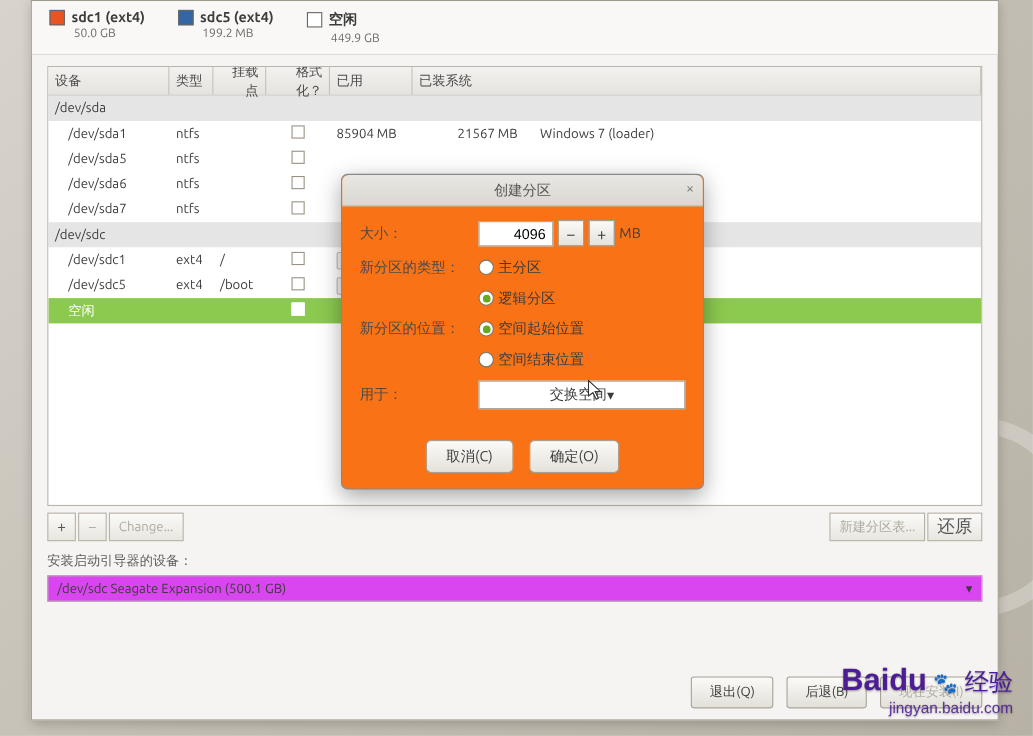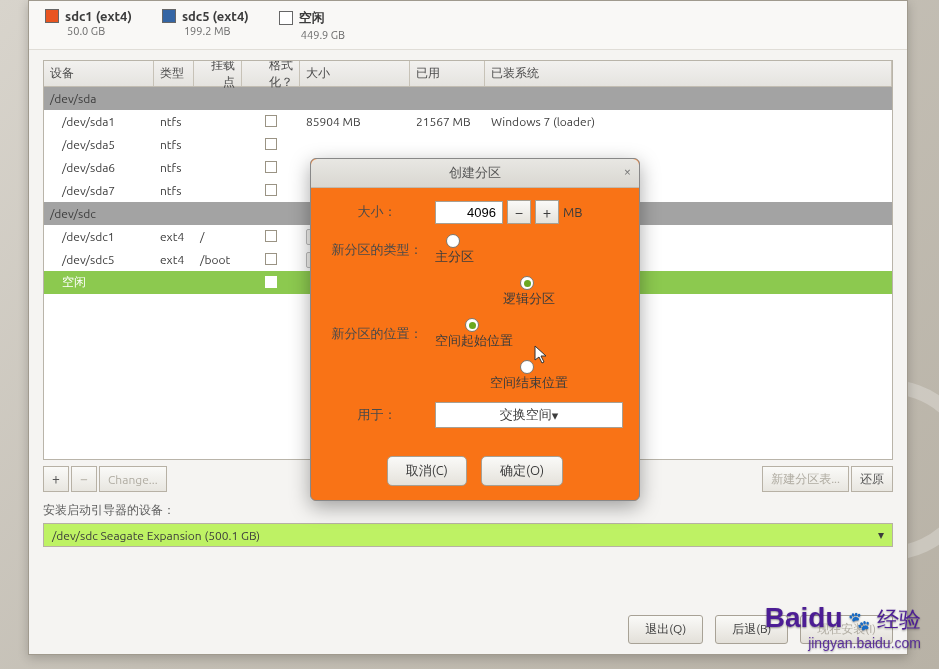--- a/index.html
+++ b/index.html
@@ -68,21 +68,21 @@
     .col-size { width: 110px; }
     .col-used { width: 75px; }
     .col-system { flex: 1; }
     .table-body { }
     .row {
       display: flex;
       height: 23px;
       align-items: center;
       font-size: 12px;
     }
-    .row.parent { background: #a3a3a3; }
+    .row.parent { background: #e5e5e5; }
     .row.child { background: #fff; }
     .row.selected { background: #8cc94f; color: #fff; }
     .td { padding: 3px 6px; }
     .td.col-device.indent { padding-left: 18px; }
     .td.col-format { text-align: center; }
     .chk { width: 12px; height: 12px; border: 1px solid #9a9384; background: #fff; display: inline-block; }
     .chk.sel { border-color: #fff; }
     .del-icon {
       display: inline-flex;
       width: 16px; height: 16px;
@@ -111,21 +111,21 @@
       color: #555;
       font-size: 14px;
       cursor: pointer;
     }
     .tbtn.disabled { color: #b0aca2; }
     .spacer { flex: 1; }
     .boot-label { margin: 8px 14px 4px; font-size: 12px; color: #5c5c5c; }
     .boot-select {
       margin: 0 14px;
       border: 1px solid #b7b1a5;
-      background: #bef264;
+      background: #d946ef;
       padding: 4px 8px;
       font-size: 12px;
       display: flex;
       justify-content: space-between;
       align-items: center;
       gap: 44px;
     }
     .bottom-bar {
       position: absolute;
       bottom: 10px; left: 0; right: 0;
@@ -166,21 +166,21 @@
     }
     .dlg-close {
       position: absolute;
       right: 8px; top: 5px;
       font-size: 13px;
       color: #777;
       cursor: pointer;
     }
     .dlg-body { padding: 12px 16px; }
     .dlg-row { display: flex; align-items: center; margin-bottom: 10px; gap: 8px; }
-    .dlg-label { width: 100px; text-align: center; color: #4a4a4a; font-size: 13px; }
+    .dlg-label { width: 100px; text-align: left; color: #4a4a4a; font-size: 13px; }
     .dlg-value { flex: 1; display: flex; align-items: center; gap: 4px; }
     .dlg-radio-col { margin-left: 108px; margin-bottom: 10px; }
     .num-input {
       width: 68px;
       padding: 3px 6px;
       border: 1px solid #a6a094;
       background: #fff;
       text-align: right;
       font-size: 13px;
     }
@@ -199,21 +199,21 @@
       display: inline-flex;
       align-items: center; justify-content: center;
       background: #fff;
       margin-right: 4px;
     }
     .radio.checked::after {
       content: '';
       width: 7px; height: 7px; border-radius: 50%;
       background: #6aa81f;
     }
-    .radio-row { display: flex; align-items: center; margin-bottom: 8px; font-size: 13px; flex-direction: column; }
+    .radio-row { display: flex; align-items: center; margin-bottom: 8px; font-size: 13px; }
     .combo {
       flex: 1;
       border: 1px solid #a6a094;
       background: #fff;
       padding: 3px 8px;
       display: flex;
       justify-content: center;
       align-items: center;
       font-size: 13px;
     }
@@ -291,21 +291,20 @@
       <span class="legend-sub">449.9 GB</span>
     </div>
   </div>
 
   <div class="table-container">
     <div class="table-header">
       <div class="th col-device">设备</div>
       <div class="th col-type">类型</div>
       <div class="th col-mount">挂载点</div>
       <div class="th col-format">格式化？</div>
-      <div class="th col-size">大小</div>
       <div class="th col-used">已用</div>
       <div class="th col-system">已装系统</div>
     </div>
     <div class="table-body" id="tbody">
         <div class="row parent">
           <div class="td col-device">/dev/sda</div>
           <div class="td col-type"></div>
           <div class="td col-mount"></div>
           <div class="td col-format"></div>
           <div class="td col-size"></div>
@@ -386,21 +385,21 @@
         </div>
       </div>
   </div>
 
   <div class="toolbar">
     <div class="tbtn">+</div>
     <div class="tbtn disabled">−</div>
     <div class="tbtn disabled" style="font-size:12px;">Change...</div>
     <div class="spacer"></div>
     <div class="tbtn disabled" style="font-size:12px;">新建分区表...</div>
-    <div class="tbtn" style="font-size:12px;">还原</div>
+    <div class="tbtn" style="font-size:16px;">还原</div>
   </div>
 
   <div class="boot-label">安装启动引导器的设备：</div>
   <div class="boot-select">
     <span>/dev/sdc   Seagate Expansion (500.1 GB)</span>
     <span>▾</span>
   </div>
 
   <div class="bottom-bar">
     <div class="btn">退出(Q)</div>

